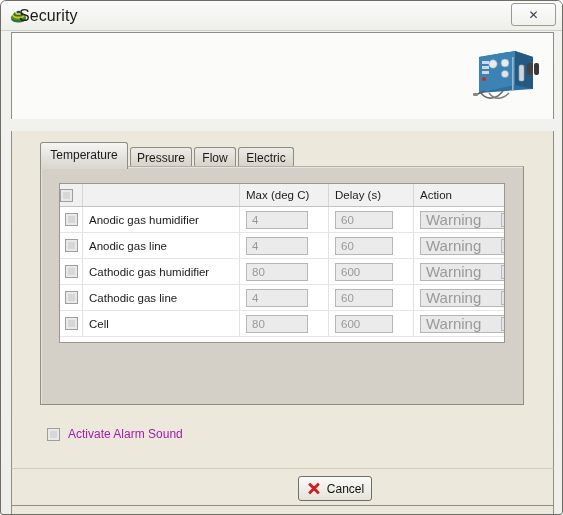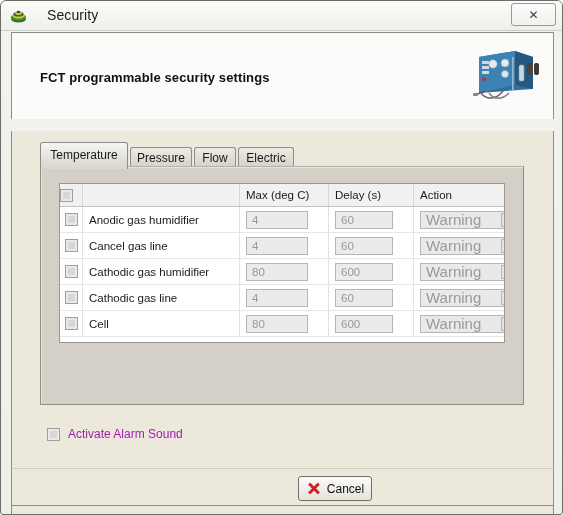--- a/index.html
+++ b/index.html
@@ -35,22 +35,22 @@
     border-radius: 5px 5px 0 0;
     border-bottom: 1px solid #cfcfc8;
   }
   #app-icon {
     position: absolute;
     left: 9px; top: 6px;
     width: 17px; height: 17px;
   }
   #title-text {
     position: absolute;
-    left: 46px; top: 6px;
-    font-size: 14px;
+    left: 18px; top: 6px;
+    font-size: 16px;
     color: #1b1b1b;
     letter-spacing: 0.1px;
   }
   #close-button {
     position: absolute;
     right: 8px; top: 2px;
     width: 43px; height: 21px;
     background: linear-gradient(to bottom, #fcfcfc 0%, #f1f1ee 100%);
     border: 1px solid #9a9a92;
     border-radius: 3px;
@@ -355,21 +355,20 @@
         <ellipse cx="8.5" cy="5.0" rx="2.0" ry="1.2" fill="#1d4d82"></ellipse>
       </svg>
     </span>
     <span id="title-text">Security</span>
     <div id="close-button">
       <span class="x-glyph">✕</span>
     </div>
   </div>
 
   <div id="header-panel">
-    <div id="header-title">FCT programmable security settings</div>
     <span id="device-photo">
       <svg width="70" height="62" viewBox="0 0 70 62">
         <rect x="0" y="0" width="70" height="62" fill="#fbfbfa"></rect>
 
         <polygon points="8,16 44,10 62,16 62,48 8,52" fill="#2f6f9e"></polygon>
         <polygon points="8,16 44,10 44,44 8,52" fill="#3d82b4"></polygon>
         <polygon points="44,10 62,16 62,48 44,44" fill="#245a82"></polygon>
 
         <circle cx="22" cy="23" r="4.2" fill="#e8ecef" stroke="#8aa2b2" stroke-width="0.7"></circle>
         <circle cx="34" cy="22" r="4.0" fill="#e8ecef" stroke="#8aa2b2" stroke-width="0.7"></circle>
@@ -439,21 +438,21 @@
                 <span class="txt-disabled">60</span>
               </td>
               <td class="col-action">
                 <span class="combo-disabled">Warning<span class="arrow-box"></span></span>
               </td>
             </tr>
             <tr>
               <td class="col-check">
                 <span class="chk"></span>
               </td>
-              <td class="col-name">Cancel gas line</td>
+              <td class="col-name">Anodic gas line</td>
               <td class="col-max">
                 <span class="txt-disabled">4</span>
               </td>
               <td class="col-delay">
                 <span class="txt-disabled">60</span>
               </td>
               <td class="col-action">
                 <span class="combo-disabled">Warning<span class="arrow-box"></span></span>
               </td>
             </tr>

